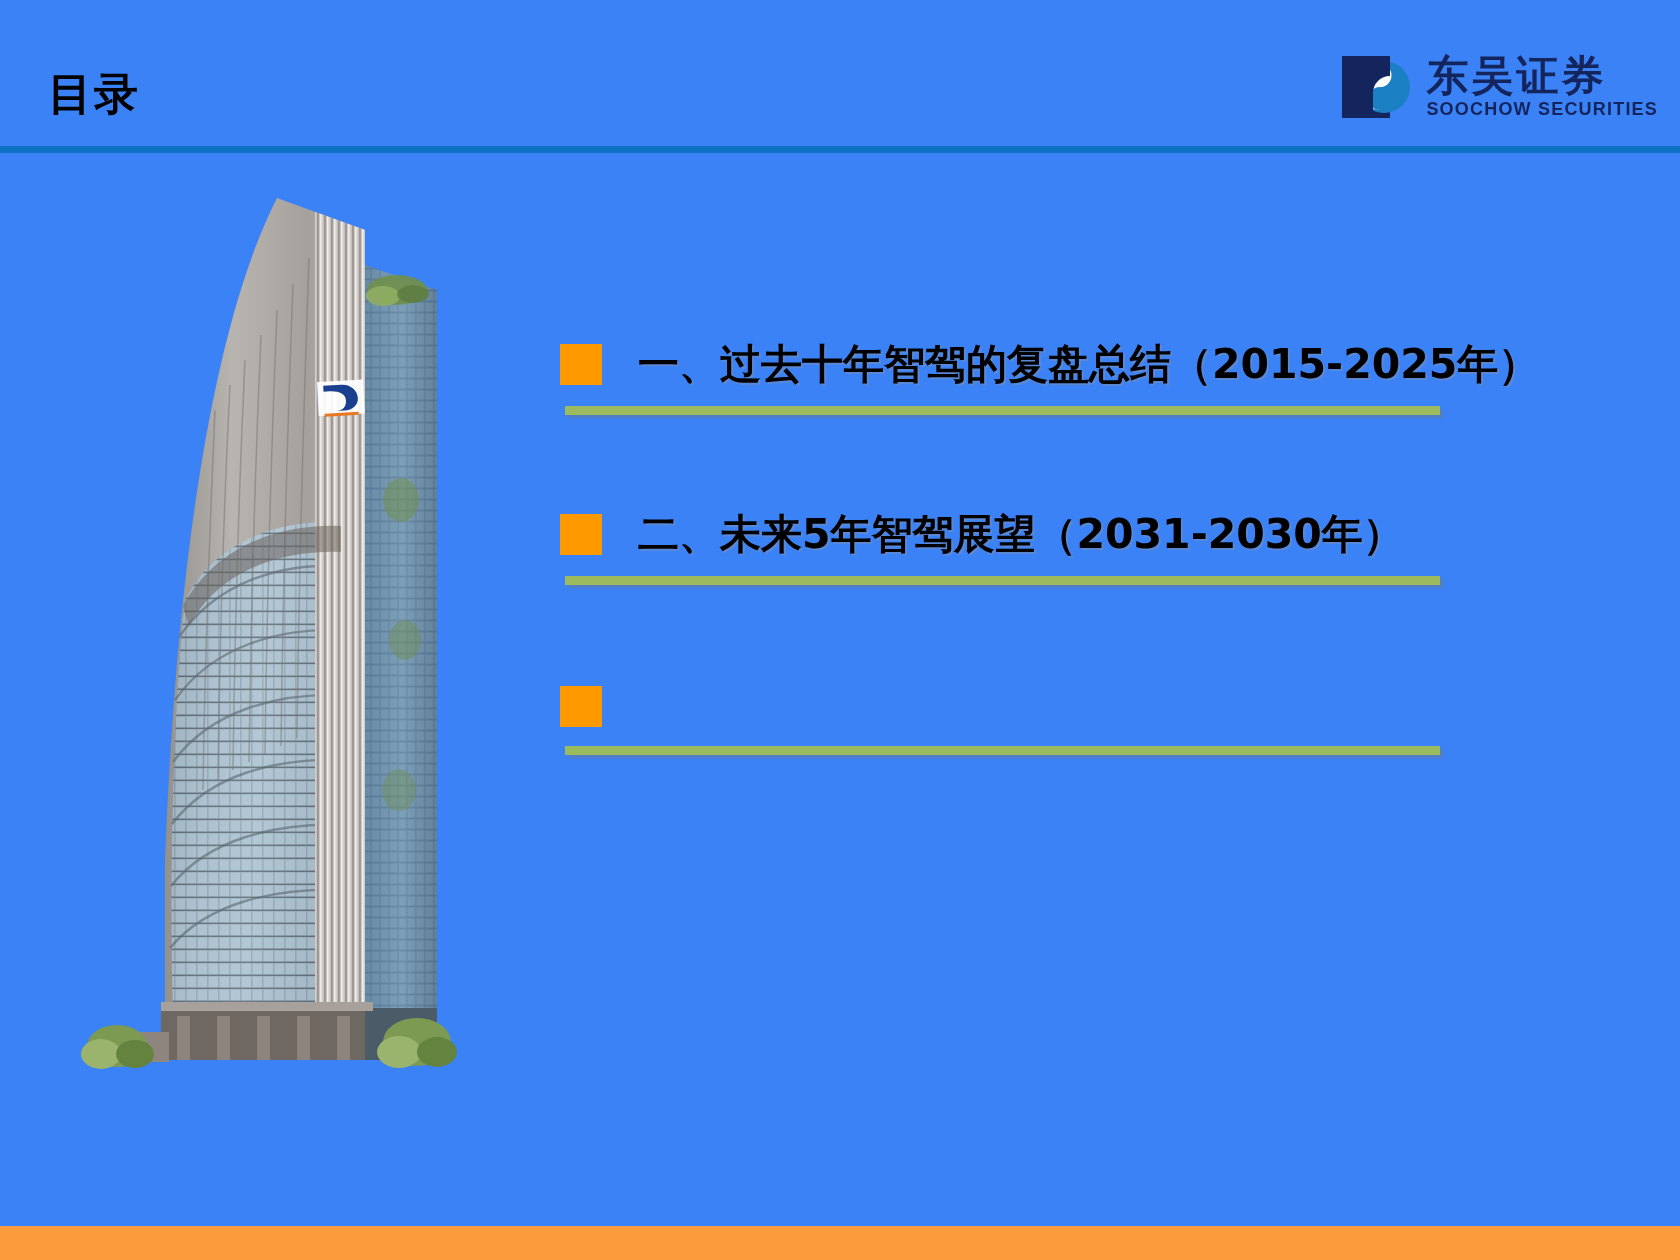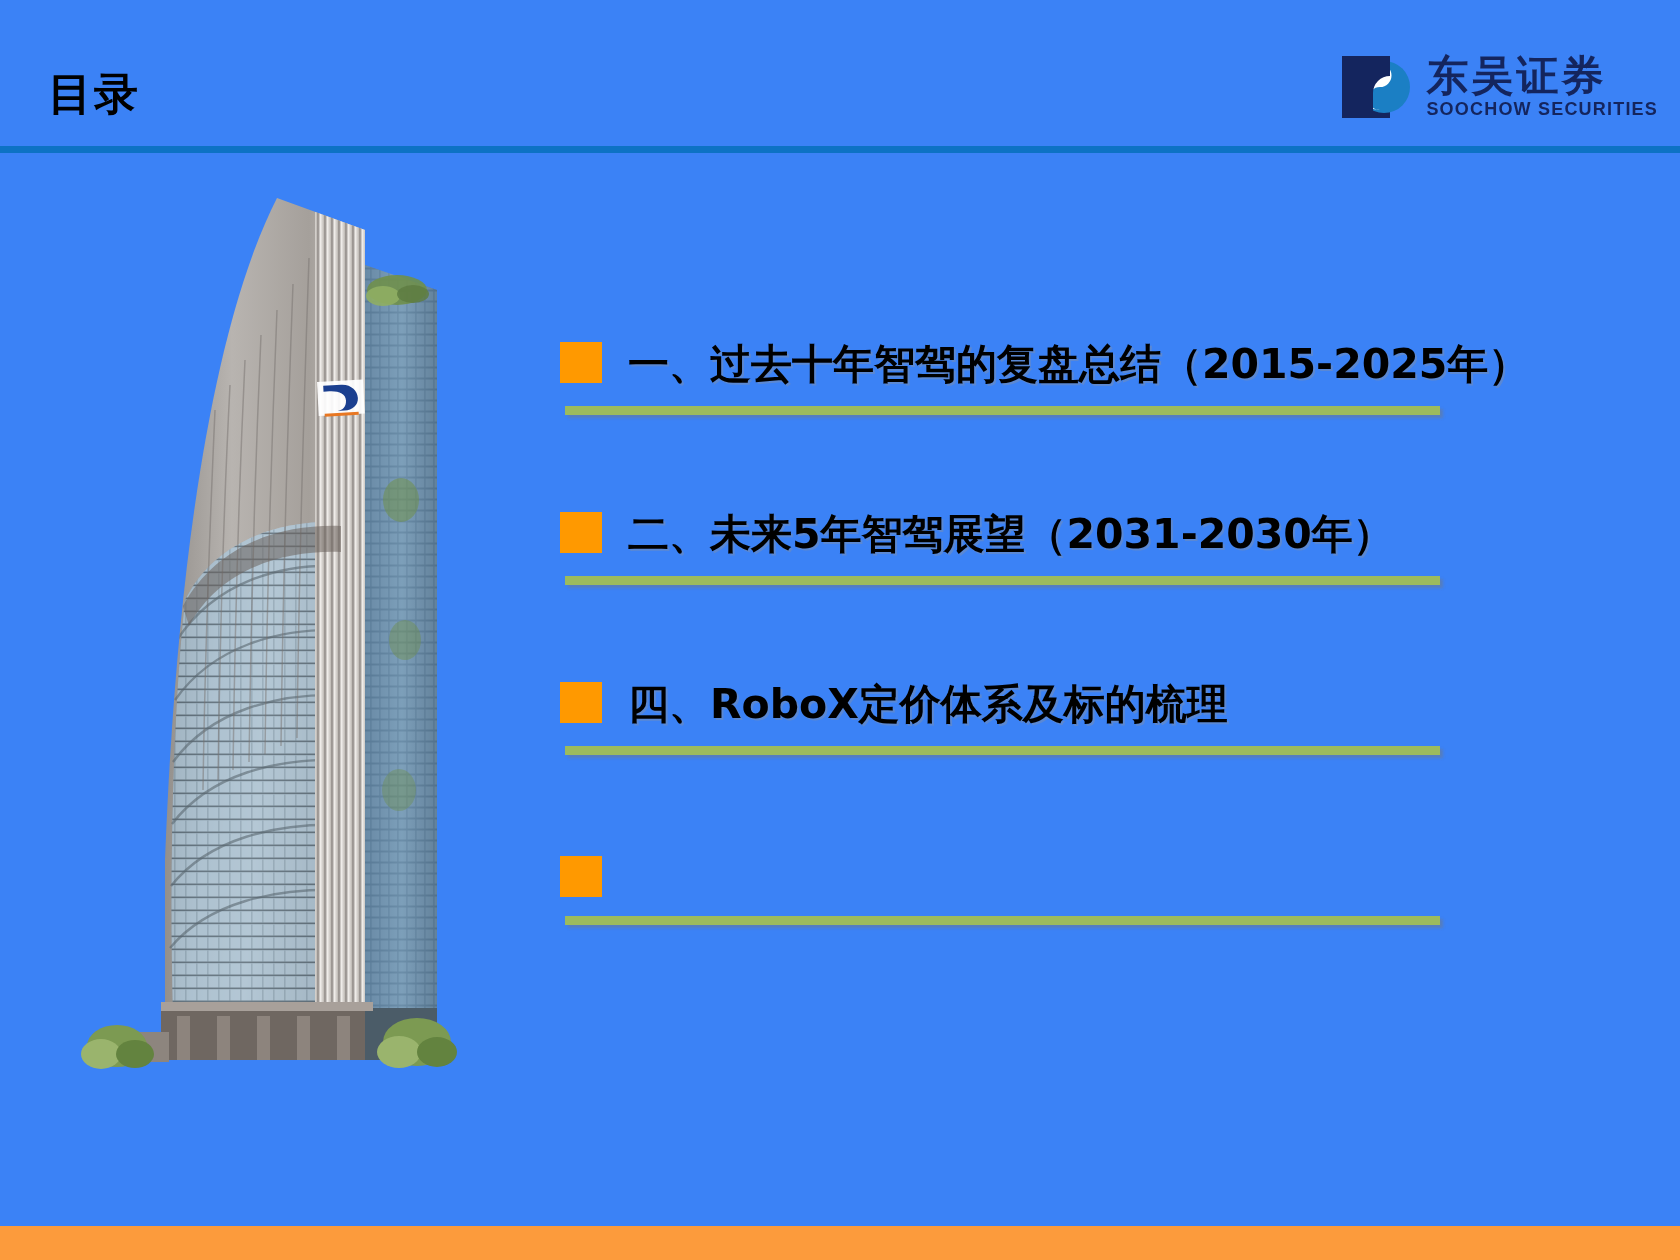--- a/index.html
+++ b/index.html
@@ -97,21 +97,22 @@
   }
   .toc-row {
     position: relative;
     height: 170px;
   }
   .toc-entry {
     position: absolute;
     left: 0;
     bottom: 28px;
     display: flex;
-    gap: 26px;
+    align-items: center;
+    gap: 36px;
   }
   .toc-bullet {
     width: 42px;
     height: 41px;
     background: #FF9900;
     flex: none;
   }
   .toc-label {
     font-family: "DejaVu Sans", "Liberation Sans", sans-serif;
     font-size: 41px;
@@ -295,27 +296,20 @@
 
     <div class="toc-row">
       <div class="toc-entry">
         <div class="toc-bullet"></div>
         <div class="toc-label">二、未来5年智驾展望（2031-2030年）</div>
       </div>
       <div class="toc-divider"></div>
     </div>
 
 
-    <div class="toc-row">
-      <div class="toc-entry">
-        <div class="toc-bullet"></div>
-        <div class="toc-label">四、RoboX定价体系及标的梳理</div>
-      </div>
-      <div class="toc-divider"></div>
-    </div>
 
     <div class="toc-row">
       <div class="toc-entry">
         <div class="toc-bullet"></div>
       </div>
       <div class="toc-divider"></div>
     </div>
 
   </div>
 

